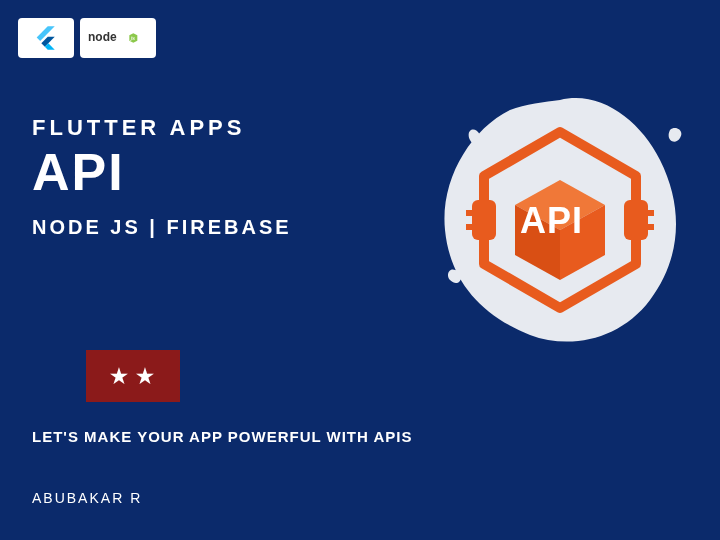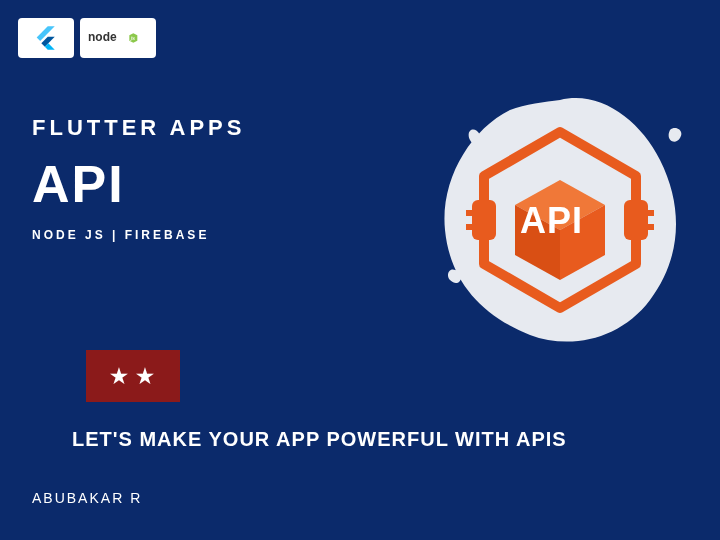--- a/index.html
+++ b/index.html
@@ -37,31 +37,31 @@
     .text-block {
       position: absolute;
       left: 32px;
       top: 115px;
       color: #fff;
     }
     .subtitle {
       font-size: 22px;
       letter-spacing: 4px;
       font-weight: 600;
-      margin-bottom: 16px;
+      margin-bottom: 4px;
     }
     .title {
       font-size: 52px;
       font-weight: 900;
       letter-spacing: 2px;
       line-height: 1.05;
       margin-bottom: 16px;
     }
     .subtitle2 {
-      font-size: 12px;
+      font-size: 20px;
       letter-spacing: 3px;
       font-weight: 600;
     }
     .ready-badge {
       position: absolute;
       left: 86px;
       top: 350px;
       background: #8b1a1a;
       color: #fff;
       padding: 14px 24px;
@@ -73,24 +73,23 @@
       gap: 6px;
     }
     .star {
       font-size: 20px;
     }
     .tagline {
       position: absolute;
       left: 32px;
       top: 428px;
       color: #fff;
-      font-size: 20px;
+      font-size: 15px;
       font-weight: 700;
       letter-spacing: 1px;
-      margin-left: 40px;
     }
     .author {
       position: absolute;
       left: 32px;
       bottom: 34px;
       color: #fff;
       font-size: 14px;
       letter-spacing: 2px;
       font-weight: 500;
     }

